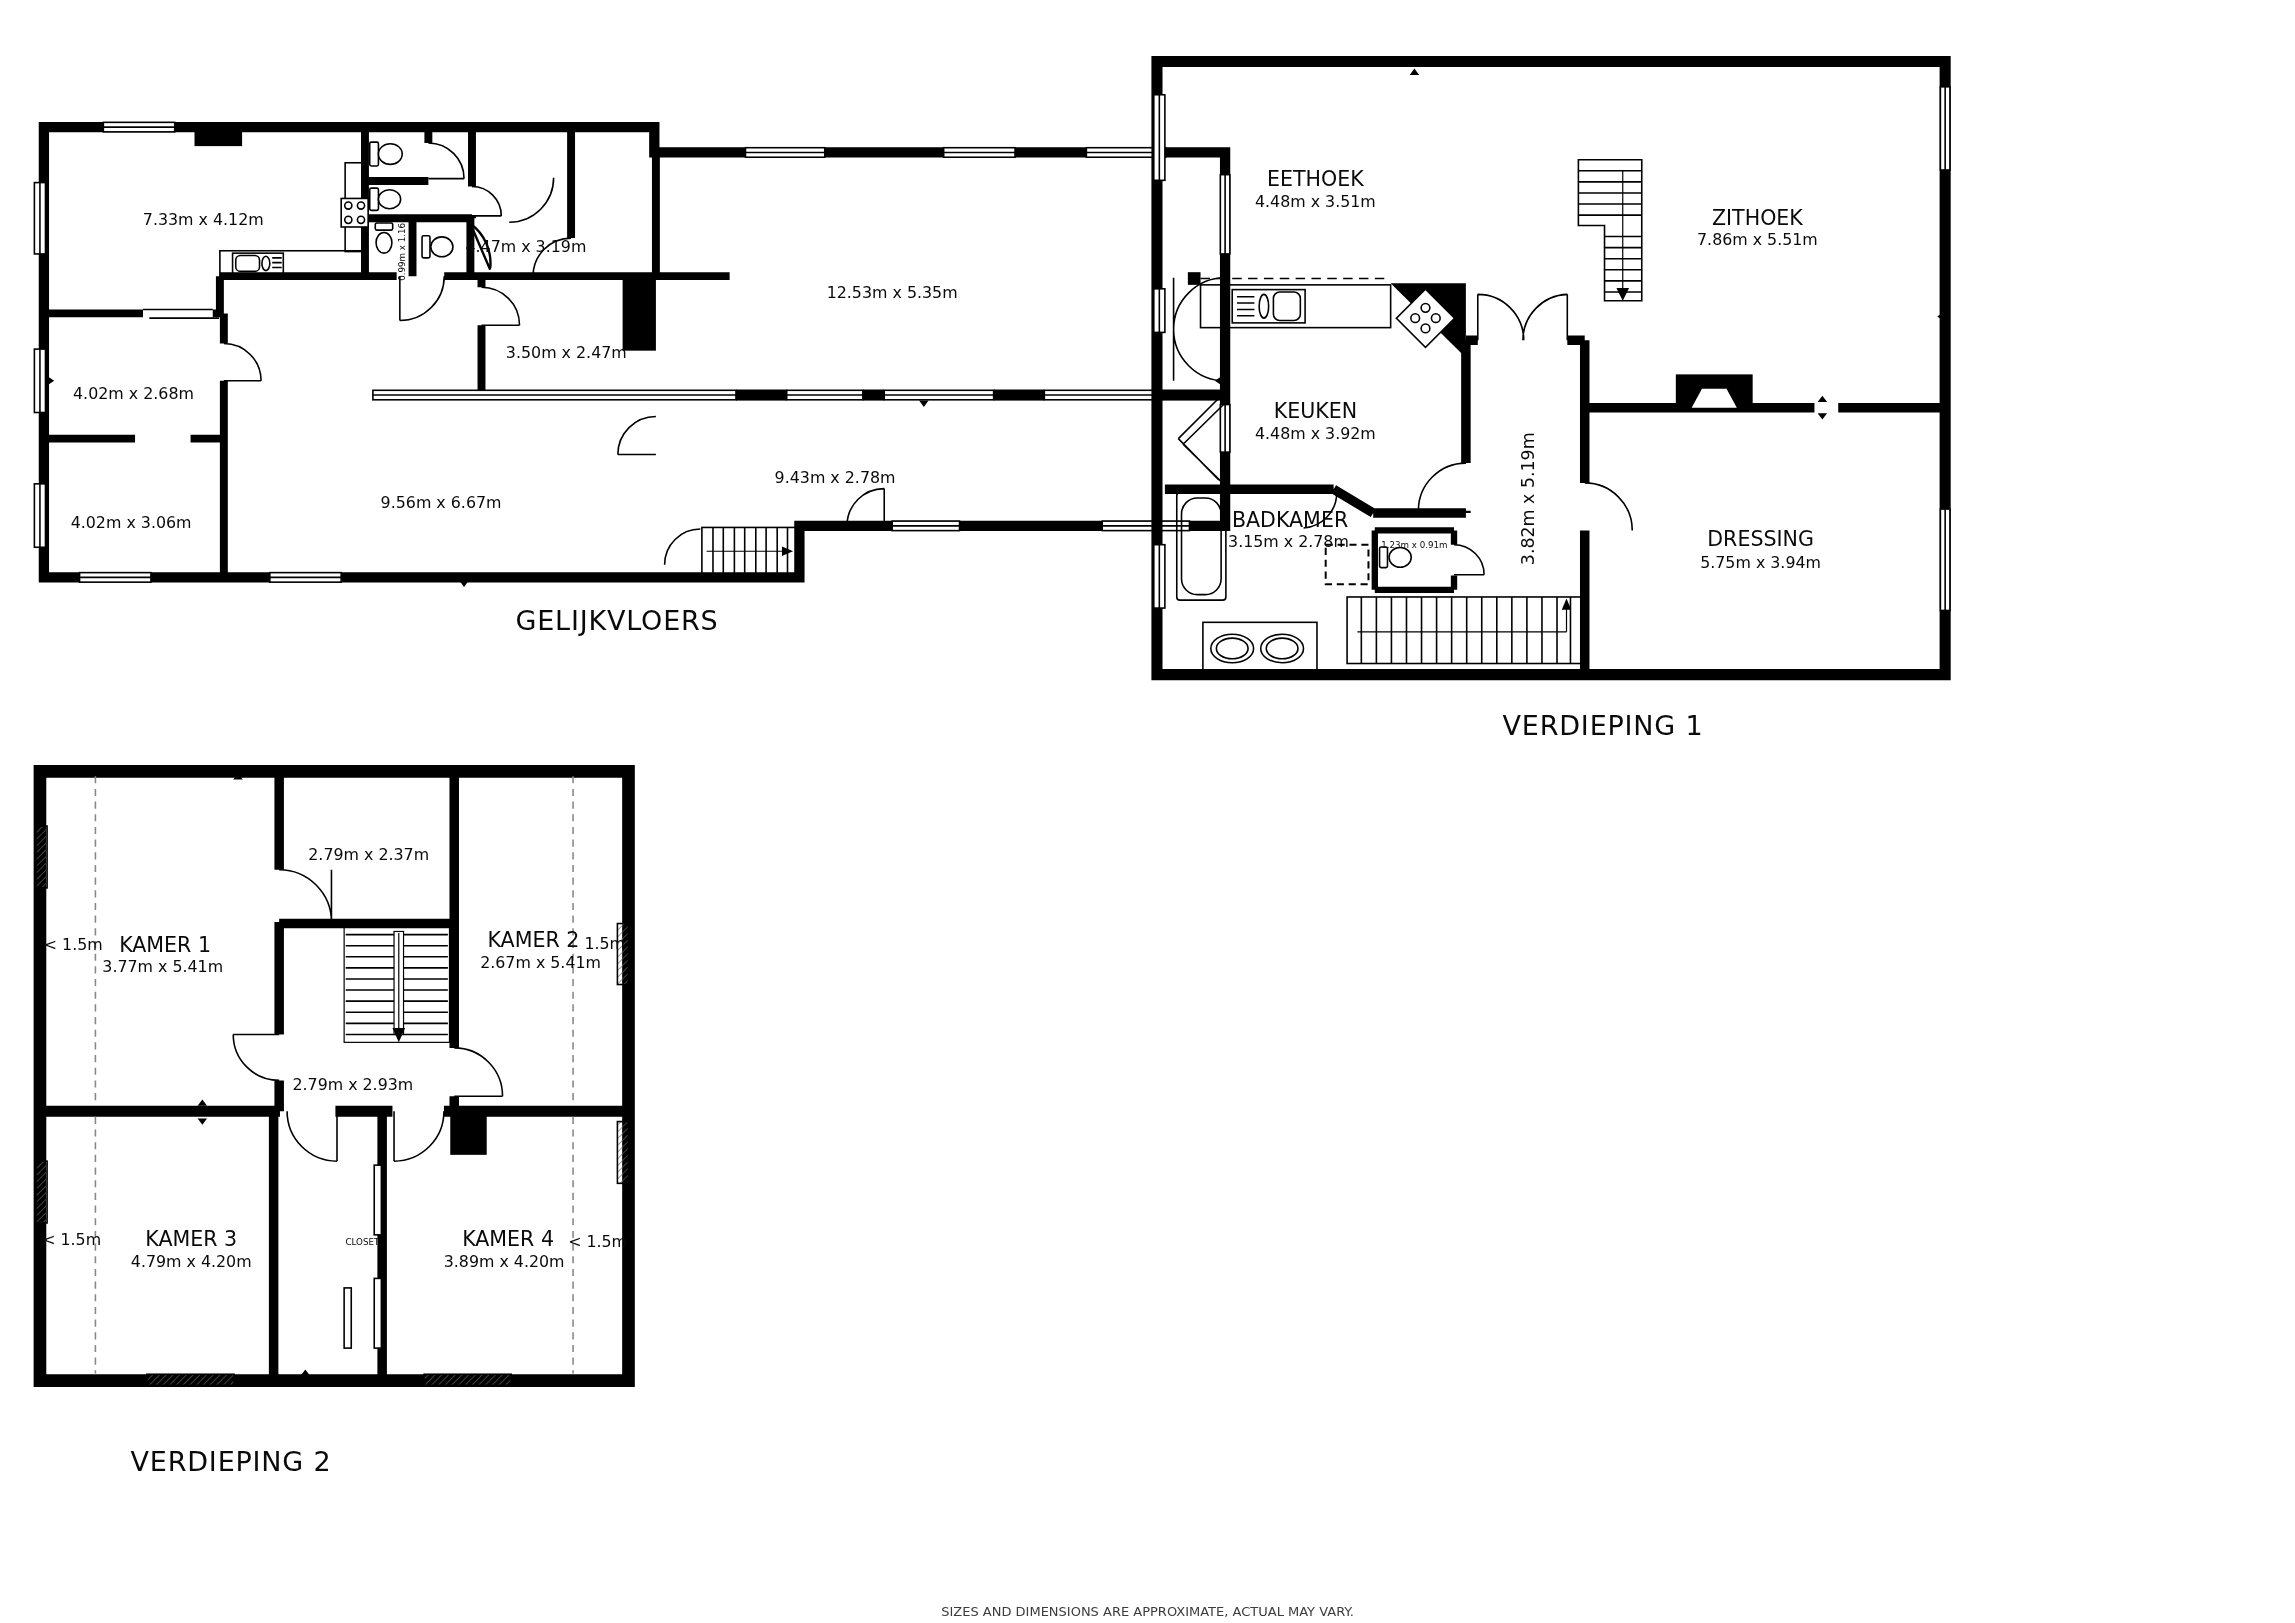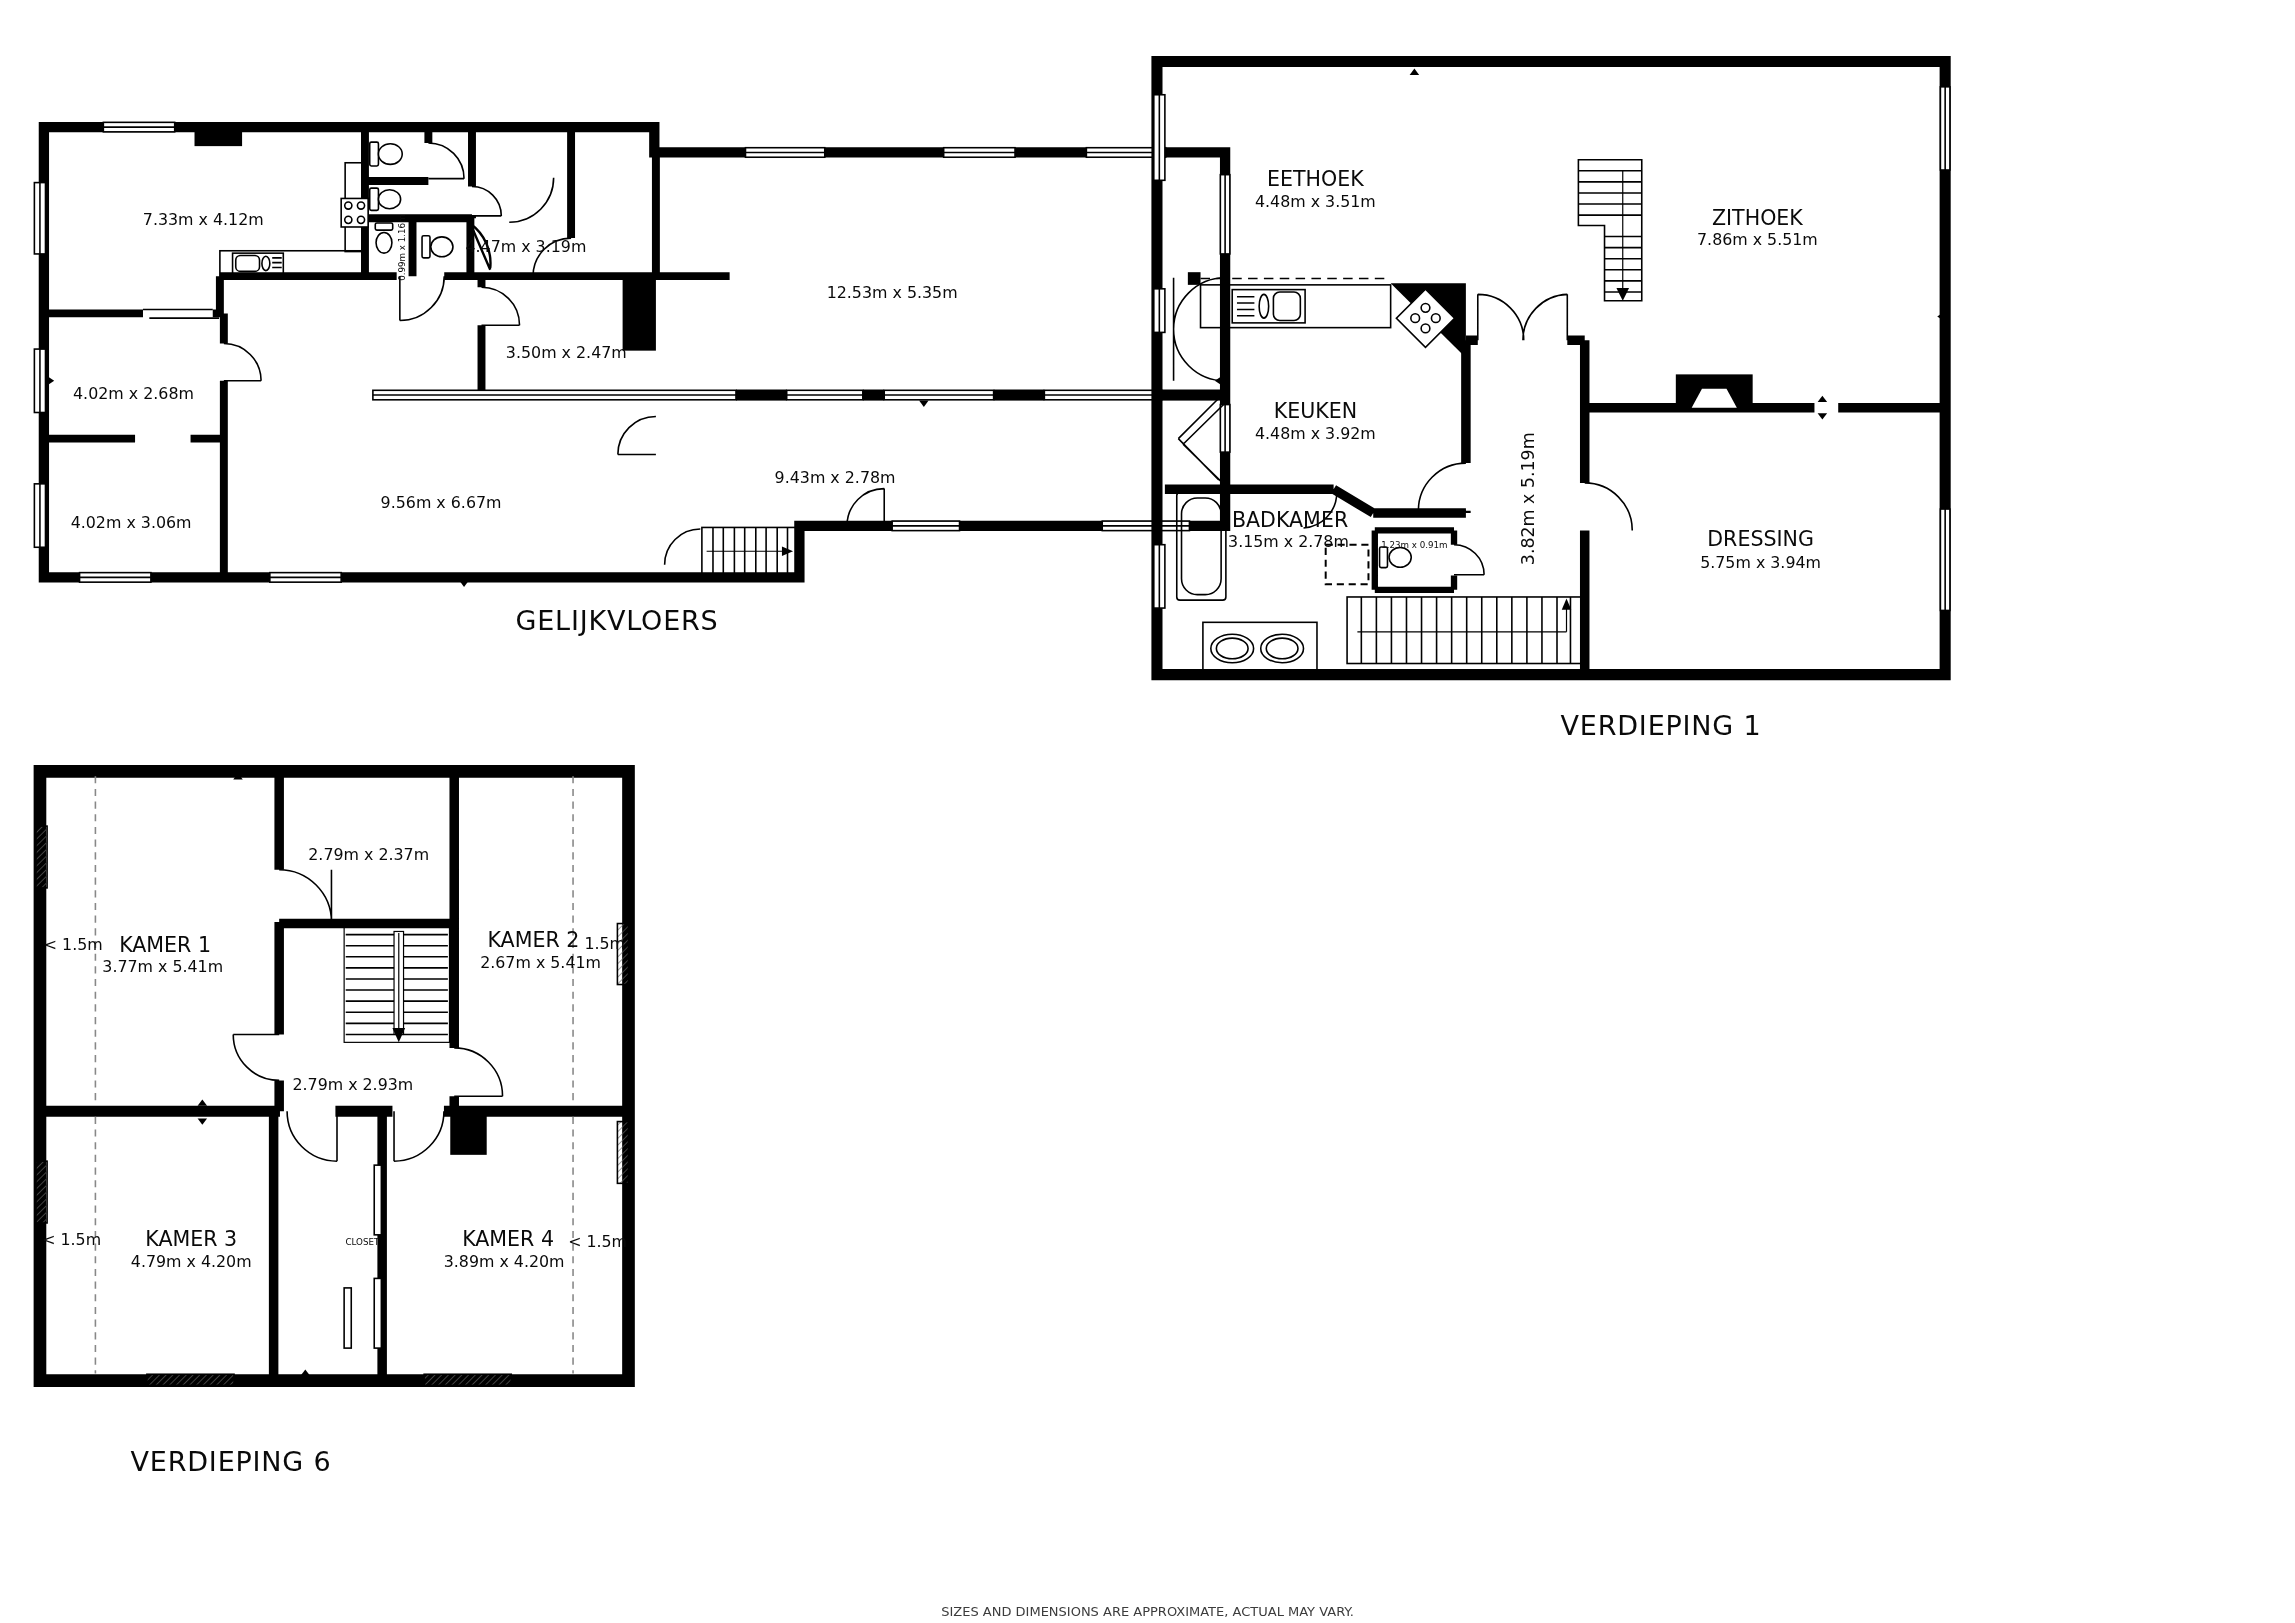--- a/index.html
+++ b/index.html
@@ -400,19 +400,19 @@
   <text class="rm" x="196" y="607">KAMER 3</text>
   <text class="dm" x="196" y="633">4.79m x 4.20m</text>
   <text class="dm" x="45" y="606">&lt; 1.5m</text>
   <text class="rm" x="596" y="607">KAMER 4</text>
   <text class="dm" x="591" y="633">3.89m x 4.20m</text>
   <text class="dm" x="709" y="608">&lt; 1.5m</text>
   <text class="sm" x="412" y="606">CLOSET</text>
 </svg>
 
 <div class="floor-title" style="left:617px;top:620px">GELIJKVLOERS</div>
-<div class="floor-title" style="left:1661px;top:725px">VERDIEPING 1</div>
-<div class="floor-title" style="left:231px;top:1461px">VERDIEPING 6</div>
+<div class="floor-title" style="left:1603px;top:725px">VERDIEPING 1</div>
+<div class="floor-title" style="left:231px;top:1461px">VERDIEPING 2</div>
 
 <div class="disclaimer">SIZES AND DIMENSIONS ARE APPROXIMATE, ACTUAL MAY VARY.</div>
 
 </div>
 
 
 </body></html>

